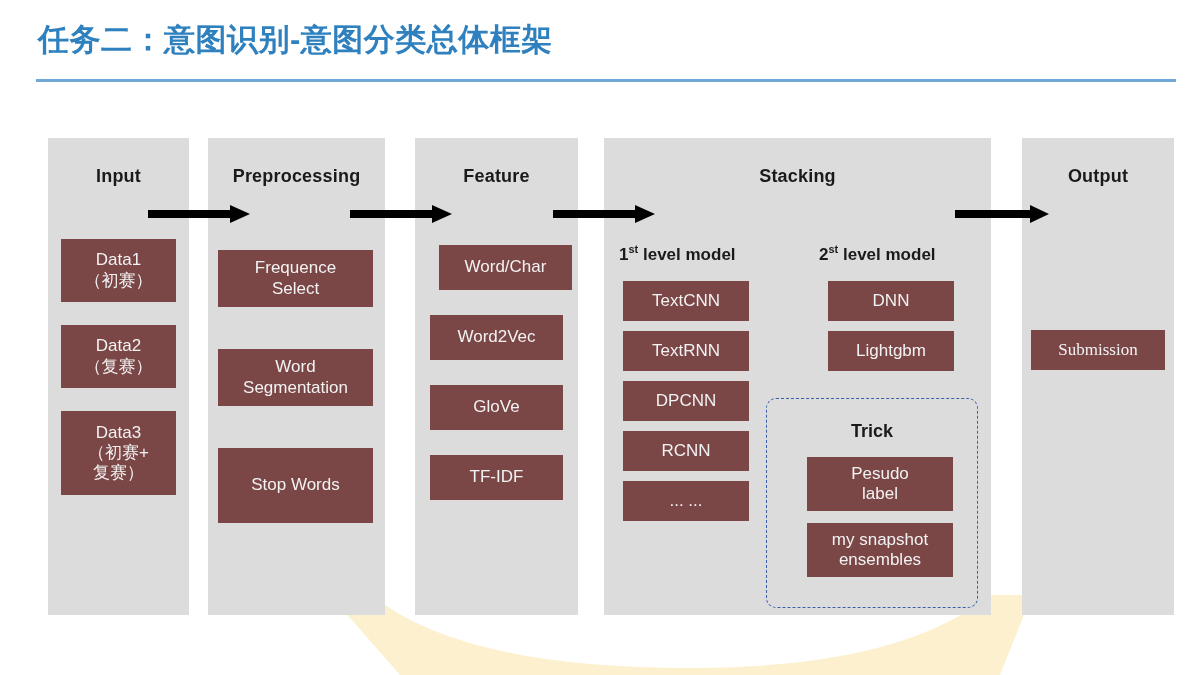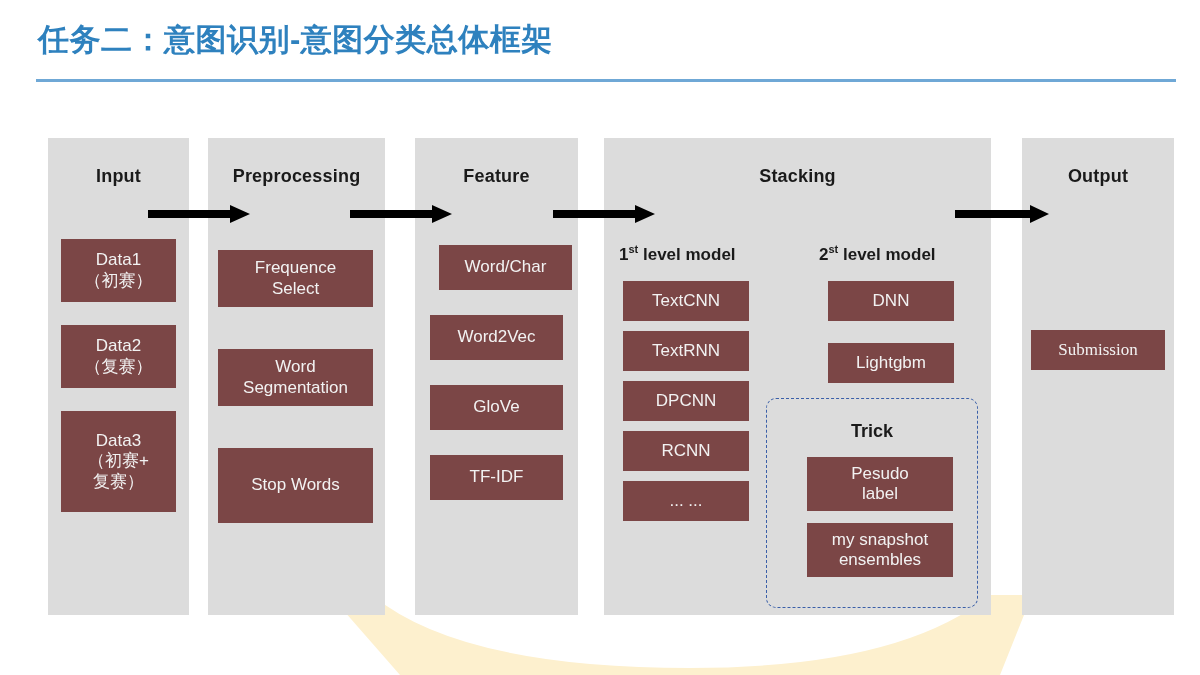--- a/index.html
+++ b/index.html
@@ -165,21 +165,21 @@
   <div class="stage" style="left:48px;width:141px;">
     <div class="stage-title">Input</div>
     <div class="chip" style="left:13px;top:101px;width:115px;height:63px;">
       <span style="white-space:pre-line">Data1
 （初赛）</span>
     </div>
     <div class="chip" style="left:13px;top:187px;width:115px;height:63px;">
       <span style="white-space:pre-line">Data2
 （复赛）</span>
     </div>
-    <div class="chip" style="left:13px;top:273px;width:115px;height:101px;">
+    <div class="chip" style="left:13px;top:273px;width:115px;height:84px;">
       <span style="white-space:pre-line">Data3
 （初赛+
 复赛）</span>
     </div>
   </div>
 
   <div class="stage" style="left:208px;width:177px;">
     <div class="stage-title">Preprocessing</div>
     <div class="chip" style="left:10px;top:112px;width:155px;height:57px;">
       <span style="white-space:pre-line">Frequence
@@ -231,21 +231,21 @@
     <div class="chip" style="left:19px;top:343px;width:126px;height:40px;">
       <span>... ...</span>
     </div>
 
     <div class="subhead" style="left:215px;top:105px;">
       <span>2</span><sup>st</sup><span> level model</span>
     </div>
     <div class="chip" style="left:224px;top:143px;width:126px;height:40px;">
       <span>DNN</span>
     </div>
-    <div class="chip" style="left:224px;top:193px;width:126px;height:40px;margin-top:12px;">
+    <div class="chip" style="left:224px;top:193px;width:126px;height:40px;">
       <span>Lightgbm</span>
     </div>
 
     <div id="trick-box" style="left:162px;top:260px;width:212px;height:210px;">
       <div id="trick-title">Trick</div>
       <div class="chip" style="left:40px;top:58px;width:146px;height:54px;">
         <span style="white-space:pre-line">Pesudo
 label</span>
       </div>
       <div class="chip" style="left:40px;top:124px;width:146px;height:54px;">

